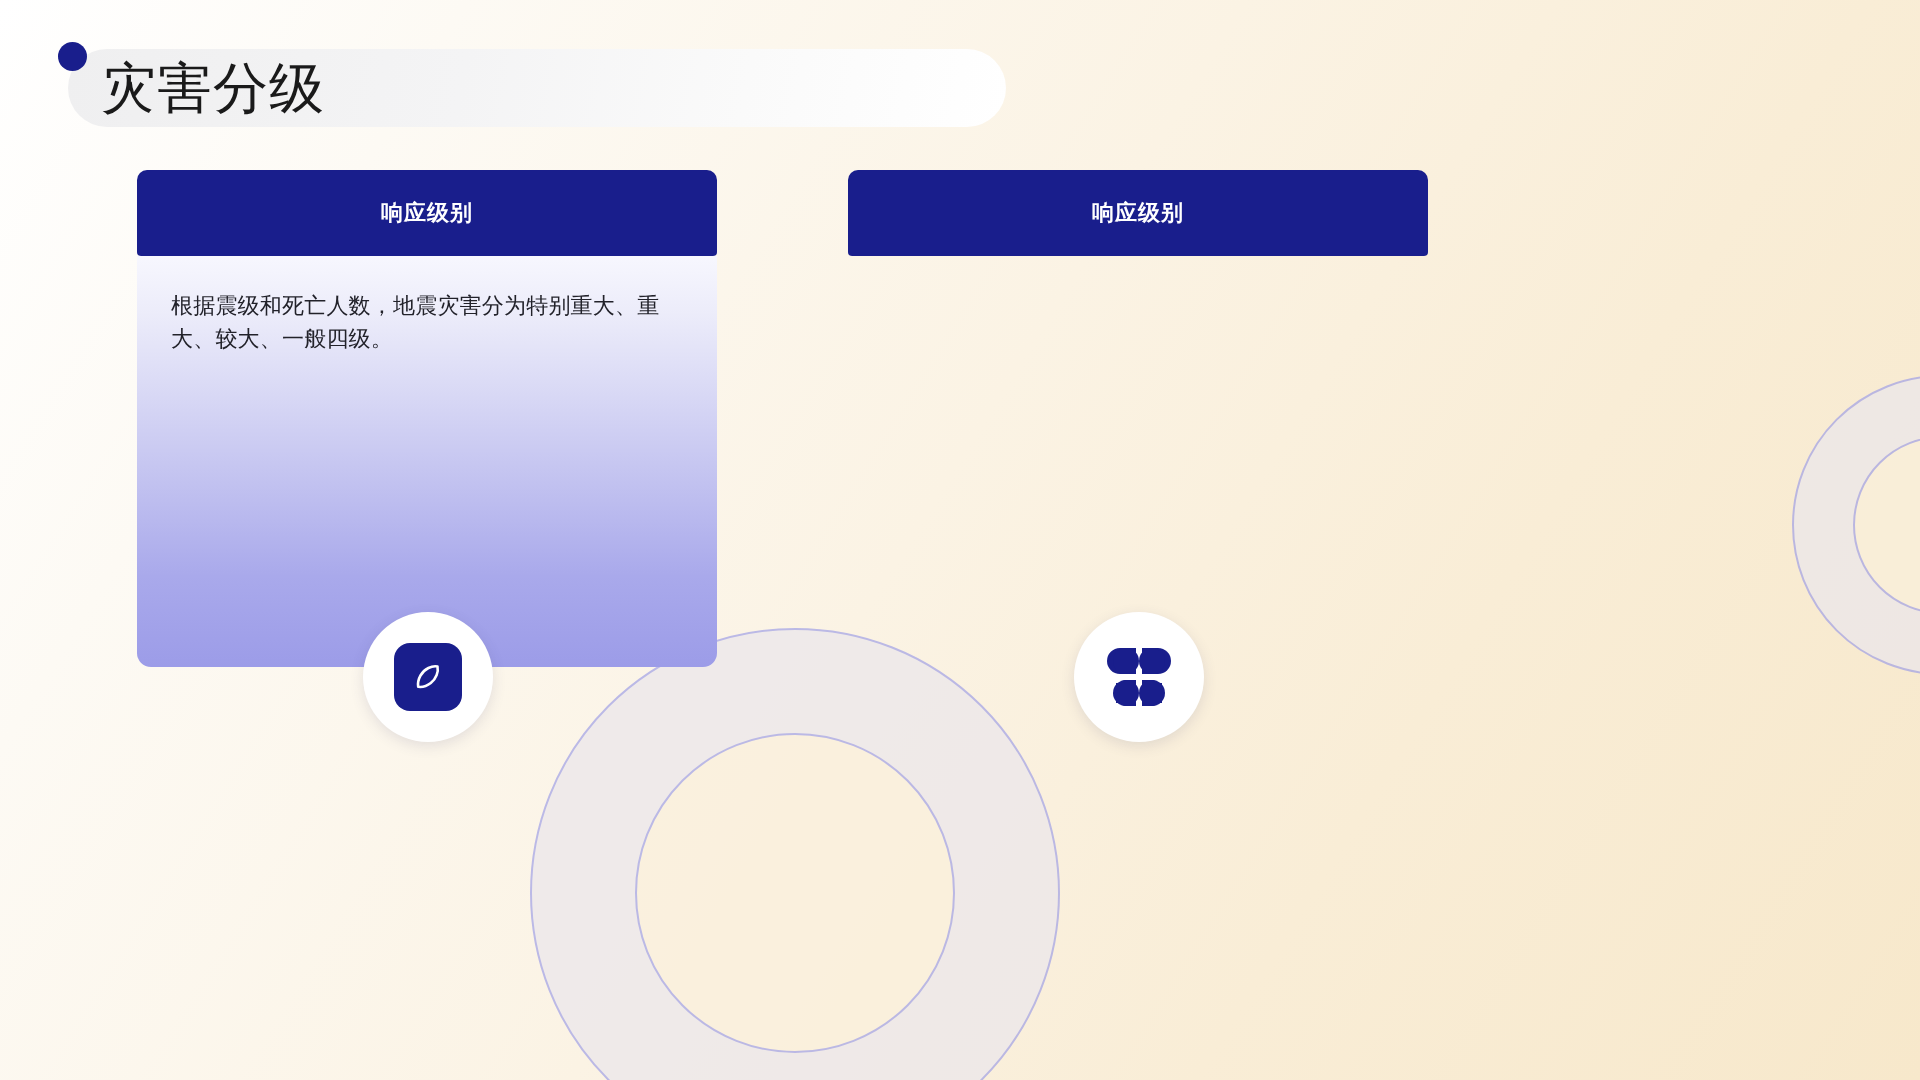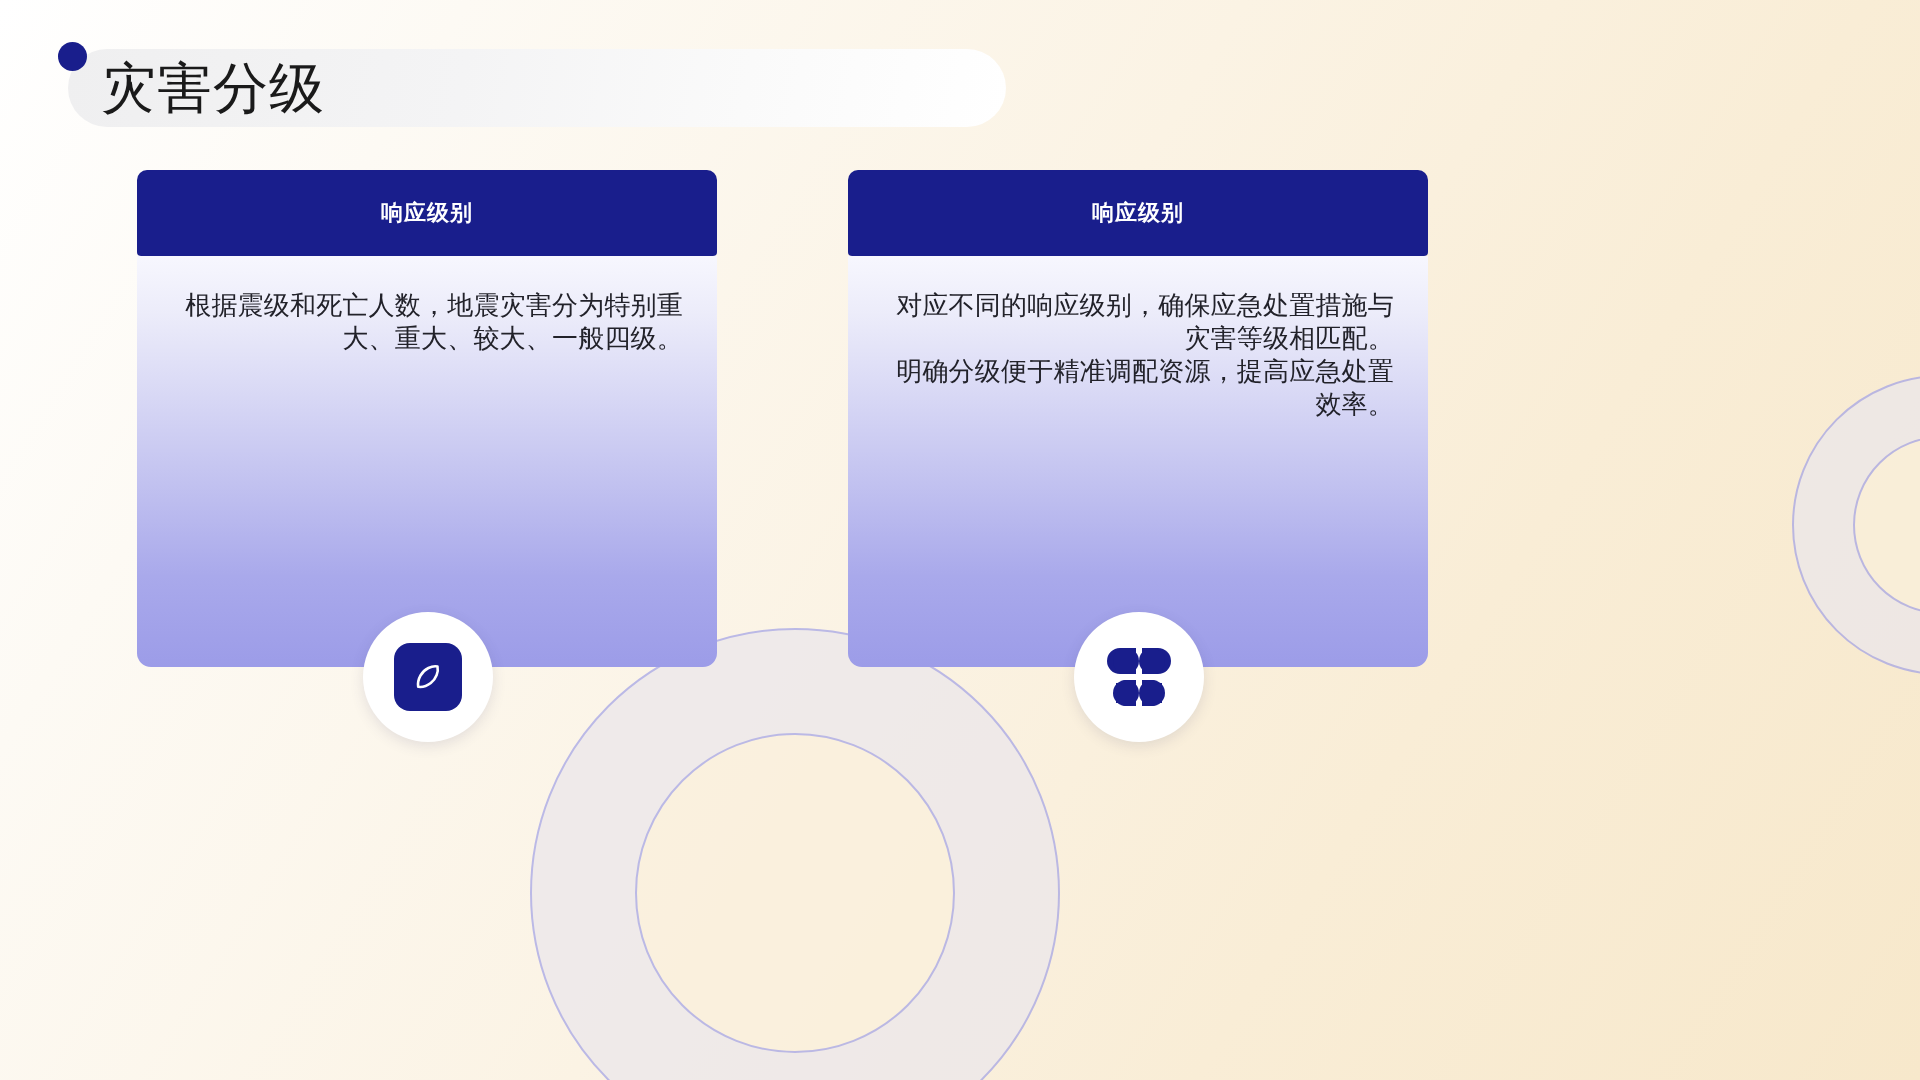--- a/index.html
+++ b/index.html
@@ -123,24 +123,24 @@
       #F7F7FE 0%,
       #ECECFA 14%,
       #DCDCF6 30%,
       #C2C2F0 55%,
       #A9A9EB 78%,
       #9C9CE8 100%);
     z-index:2;
     padding:33px 34px 0 34px;
   }
   .card-text {
-    font-size:26px;
+    font-size:22px;
     line-height:33px;
     color:#22222A;
-    text-align:right;
+    text-align:left;
     letter-spacing:.2px;
   }
   .card-text p { margin:0; }
 
   
   .icon-badge {
     position:absolute;
     width:130px; height:130px;
     border-radius:50%;
     background:#FFFFFF;
@@ -185,26 +185,20 @@
     <div class="card-body">
       <div class="card-text">
         <p>根据震级和死亡人数，地震灾害分为特别重大、重大、较大、一般四级。</p>
       </div>
     </div>
   </div>
 
   <div class="card" id="card-1">
     <div class="card-header">
       <span class="card-header-text">响应级别</span>
-    </div>
-    <div class="card-body">
-      <div class="card-text">
-        <p>对应不同的响应级别，确保应急处置措施与灾害等级相匹配。</p>
-        <p>明确分级便于精准调配资源，提高应急处置效率。</p>
-      </div>
     </div>
   </div>
 
   <div class="icon-badge" id="badge-0">
     <div class="icon-sq">
       <svg width="42" height="42" viewBox="0 0 42 42">
         <path d="M30.5 10.5 C25 9.5 17.5 12.5 13.5 19.5 C11 24 10.8 28.2 11.2 30.8
                  C14.2 31.2 19.4 30.4 23.8 27 C29.4 22.7 31.6 15.6 30.5 10.5 Z" fill="none" stroke="#FFFFFF" stroke-width="2.6" stroke-linecap="round" stroke-linejoin="round"></path>
       </svg>
     </div>

